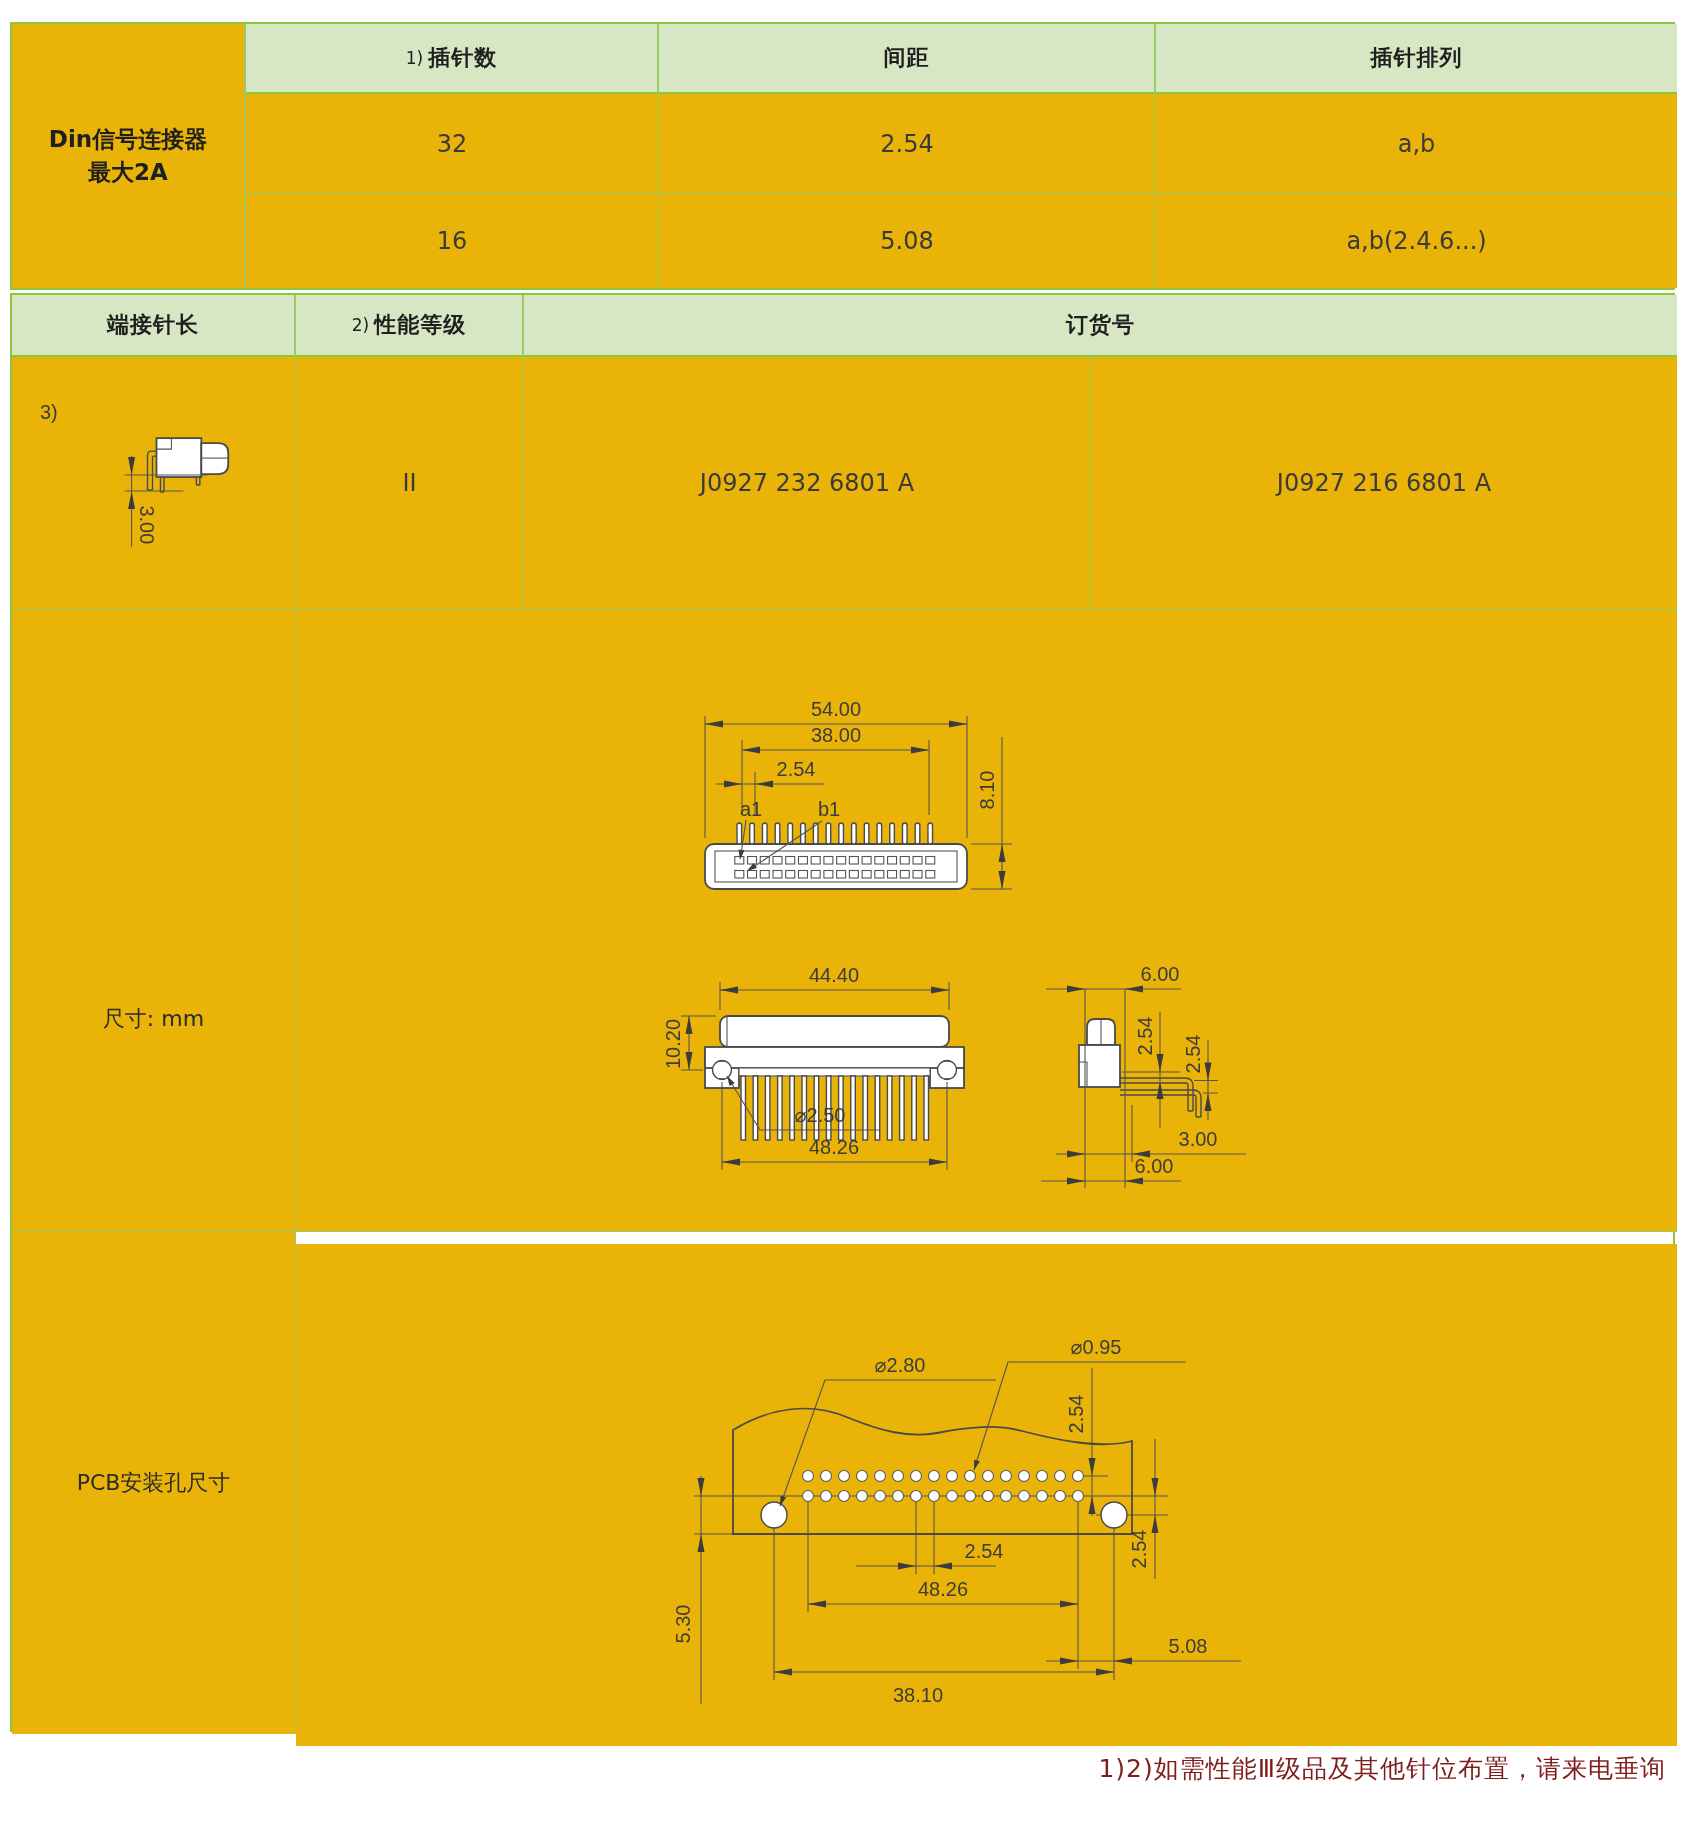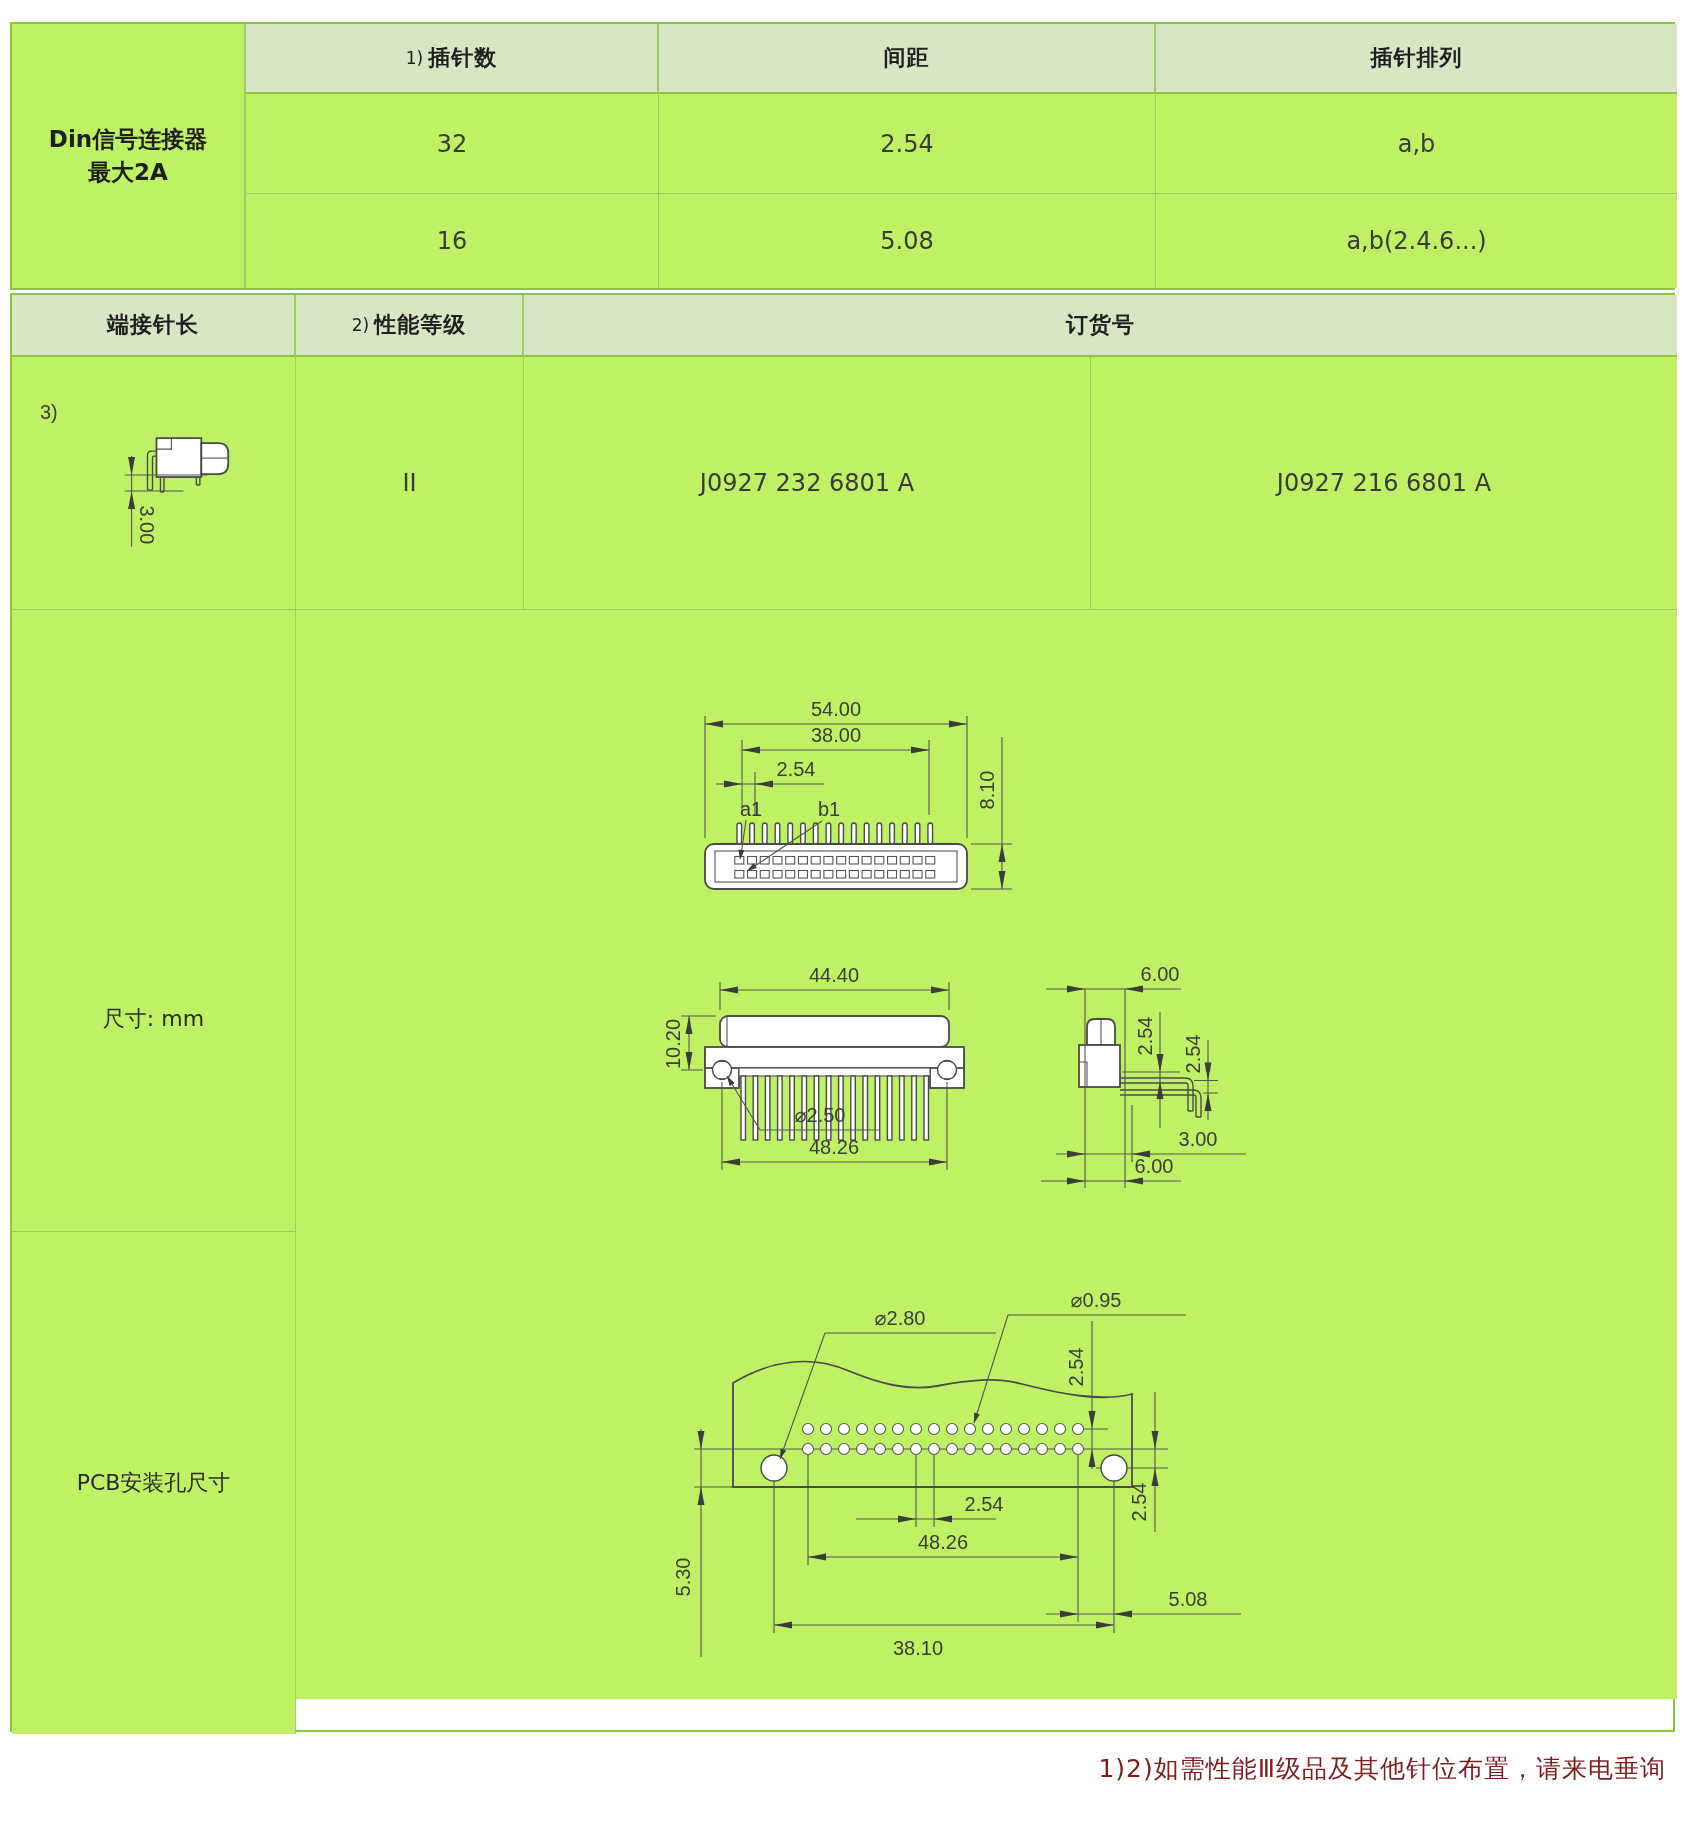--- a/index.html
+++ b/index.html
@@ -1,20 +1,20 @@
 <!DOCTYPE html>
 <html><head>
 <meta charset="utf-8">
 <style>
   html,body{margin:0;padding:0;background:#fff;}
   .page{position:relative;width:1684px;height:1828px;background:#fff;overflow:hidden;
         font-family:"DejaVu Sans","Liberation Sans",sans-serif;color:#222;}
   .sec{position:absolute;border:2px solid #8cc63f;background:#fff;box-sizing:border-box;}
   .cell{position:absolute;box-sizing:border-box;display:flex;align-items:center;justify-content:center;
-        border-right:1.5px solid #9bcc64;border-bottom:1.5px solid #9bcc64;background:#bef264;}
+        border-right:1.5px solid #9bcc64;border-bottom:1.5px solid #9bcc64;background:#eab308;}
   .green{background:#d7e7c3;border-bottom:2px solid #8cc63f;border-right:2px solid #9bcc64;}
   .er{border-right:none !important;}
   .eb{border-bottom:none !important;}
   .hdr{font-weight:bold;font-size:22px;color:#1f1f1f;letter-spacing:1px;}
   .prefix{font-weight:400;font-size:17px;margin-right:5px;color:#1f1f1f;letter-spacing:0;}
   .num{font-size:24px;color:#3a3a3a;}
   .rowlabel{flex-direction:column;font-weight:bold;font-size:23px;line-height:33px;color:#1f1f1f;}
   .toplabel{align-items:center;padding-top:196px;}
   .sidetext{font-size:22px;color:#2b2b2b;}
   .footnote{position:absolute;right:18px;top:1752px;font-size:25px;color:#7f1d1d;letter-spacing:1px;}
@@ -314,21 +314,21 @@
             <polygon class="ar" points="829,571 847,567.5 847,574.5"></polygon>
             <text x="858" y="563" text-anchor="middle">6.00</text>
           </g>
         </g>
       </svg>
     </div>
 
     <div class="cell eb sidetext" style="left:0;top:937px;width:284px;height:502px;">
       <span>PCB安装孔尺寸</span>
     </div>
-    <div class="cell er eb" style="left:284px;top:902px;width:1381px;height:502px;padding:0;">
+    <div class="cell er eb" style="left:284px;top:949px;width:1381px;height:502px;padding:0;">
       <svg viewBox="0 0 1381 502" width="1381" height="502">
         <defs>
           <g id="ph">
             <circle class="dl wf" cx="512" cy="232" r="5.5"></circle>
             <circle class="dl wf" cx="512" cy="252" r="5.5"></circle>
           </g>
         </defs>
 
         <path class="dl" d="M398,252 H872 M398,290 H437 M800,271 H872 M478,271 V436 M818,271 V436
                            M512,258 V368 M782,258 V425 M620,258 V330 M638,258 V330

